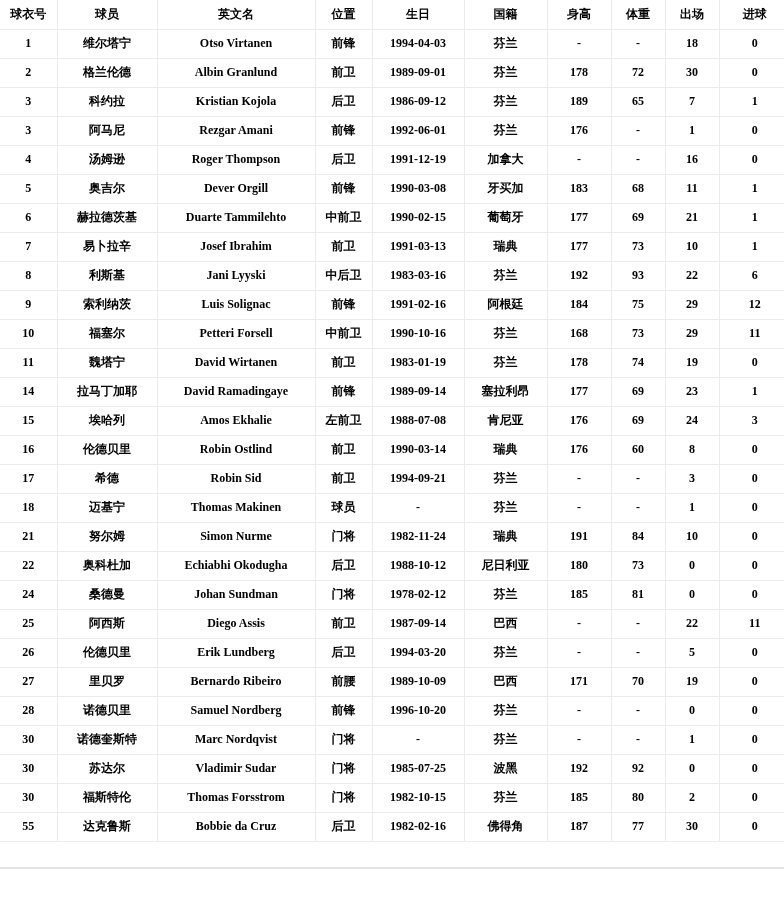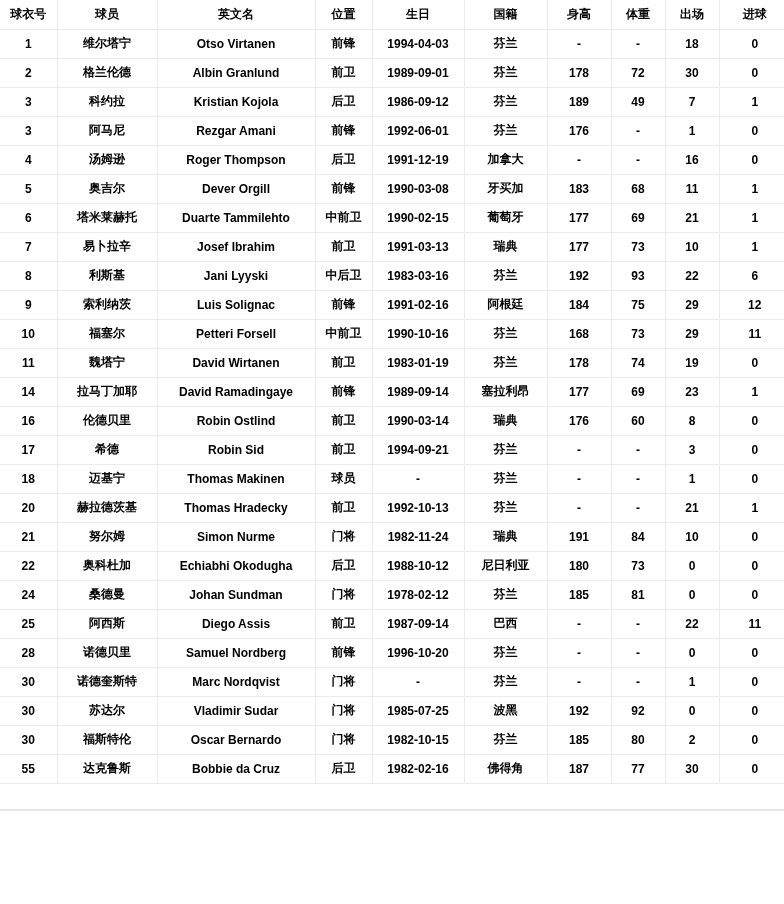--- a/index.html
+++ b/index.html
@@ -4,21 +4,21 @@
 <style>
   html, body {
     margin: 0;
     padding: 0;
     background: #ffffff;
   }
   .page {
     width: 784px;
     height: 904px;
     background: #ffffff;
-    font-family: Liberation Sans, sans-serif;
+    font-family: Liberation Serif, serif;
     overflow: hidden;
   }
   table.squad {
     border-collapse: collapse;
     table-layout: fixed;
     width: 784px;
   }
   table.squad th,
   table.squad td {
     box-sizing: border-box;
@@ -113,21 +113,21 @@
           <td>0</td>
         </tr>
         <tr>
           <td>3</td>
           <td>科约拉</td>
           <td>Kristian Kojola</td>
           <td>后卫</td>
           <td>1986-09-12</td>
           <td>芬兰</td>
           <td>189</td>
-          <td>49</td>
+          <td>65</td>
           <td>7</td>
           <td>1</td>
         </tr>
         <tr>
           <td>3</td>
           <td>阿马尼</td>
           <td>Rezgar Amani</td>
           <td>前锋</td>
           <td>1992-06-01</td>
           <td>芬兰</td>
@@ -155,21 +155,21 @@
           <td>前锋</td>
           <td>1990-03-08</td>
           <td>牙买加</td>
           <td>183</td>
           <td>68</td>
           <td>11</td>
           <td>1</td>
         </tr>
         <tr>
           <td>6</td>
-          <td>塔米莱赫托</td>
+          <td>赫拉德茨基</td>
           <td>Duarte Tammilehto</td>
           <td>中前卫</td>
           <td>1990-02-15</td>
           <td>葡萄牙</td>
           <td>177</td>
           <td>69</td>
           <td>21</td>
           <td>1</td>
         </tr>
         <tr>
@@ -238,20 +238,32 @@
           <td>David Ramadingaye</td>
           <td>前锋</td>
           <td>1989-09-14</td>
           <td>塞拉利昂</td>
           <td>177</td>
           <td>69</td>
           <td>23</td>
           <td>1</td>
         </tr>
         <tr>
+          <td>15</td>
+          <td>埃哈列</td>
+          <td>Amos Ekhalie</td>
+          <td>左前卫</td>
+          <td>1988-07-08</td>
+          <td>肯尼亚</td>
+          <td>176</td>
+          <td>69</td>
+          <td>24</td>
+          <td>3</td>
+        </tr>
+        <tr>
           <td>16</td>
           <td>伦德贝里</td>
           <td>Robin Ostlind</td>
           <td>前卫</td>
           <td>1990-03-14</td>
           <td>瑞典</td>
           <td>176</td>
           <td>60</td>
           <td>8</td>
           <td>0</td>
@@ -272,32 +284,20 @@
           <td>18</td>
           <td>迈基宁</td>
           <td>Thomas Makinen</td>
           <td>球员</td>
           <td>-</td>
           <td>芬兰</td>
           <td>-</td>
           <td>-</td>
           <td>1</td>
           <td>0</td>
-        </tr>
-        <tr>
-          <td>20</td>
-          <td>赫拉德茨基</td>
-          <td>Thomas Hradecky</td>
-          <td>前卫</td>
-          <td>1992-10-13</td>
-          <td>芬兰</td>
-          <td>-</td>
-          <td>-</td>
-          <td>21</td>
-          <td>1</td>
         </tr>
         <tr>
           <td>21</td>
           <td>努尔姆</td>
           <td>Simon Nurme</td>
           <td>门将</td>
           <td>1982-11-24</td>
           <td>瑞典</td>
           <td>191</td>
           <td>84</td>
@@ -334,20 +334,44 @@
           <td>Diego Assis</td>
           <td>前卫</td>
           <td>1987-09-14</td>
           <td>巴西</td>
           <td>-</td>
           <td>-</td>
           <td>22</td>
           <td>11</td>
         </tr>
         <tr>
+          <td>26</td>
+          <td>伦德贝里</td>
+          <td>Erik Lundberg</td>
+          <td>后卫</td>
+          <td>1994-03-20</td>
+          <td>芬兰</td>
+          <td>-</td>
+          <td>-</td>
+          <td>5</td>
+          <td>0</td>
+        </tr>
+        <tr>
+          <td>27</td>
+          <td>里贝罗</td>
+          <td>Bernardo Ribeiro</td>
+          <td>前腰</td>
+          <td>1989-10-09</td>
+          <td>巴西</td>
+          <td>171</td>
+          <td>70</td>
+          <td>19</td>
+          <td>0</td>
+        </tr>
+        <tr>
           <td>28</td>
           <td>诺德贝里</td>
           <td>Samuel Nordberg</td>
           <td>前锋</td>
           <td>1996-10-20</td>
           <td>芬兰</td>
           <td>-</td>
           <td>-</td>
           <td>0</td>
           <td>0</td>
@@ -372,21 +396,21 @@
           <td>1985-07-25</td>
           <td>波黑</td>
           <td>192</td>
           <td>92</td>
           <td>0</td>
           <td>0</td>
         </tr>
         <tr>
           <td>30</td>
           <td>福斯特伦</td>
-          <td>Oscar Bernardo</td>
+          <td>Thomas Forsstrom</td>
           <td>门将</td>
           <td>1982-10-15</td>
           <td>芬兰</td>
           <td>185</td>
           <td>80</td>
           <td>2</td>
           <td>0</td>
         </tr>
         <tr>
           <td>55</td>

